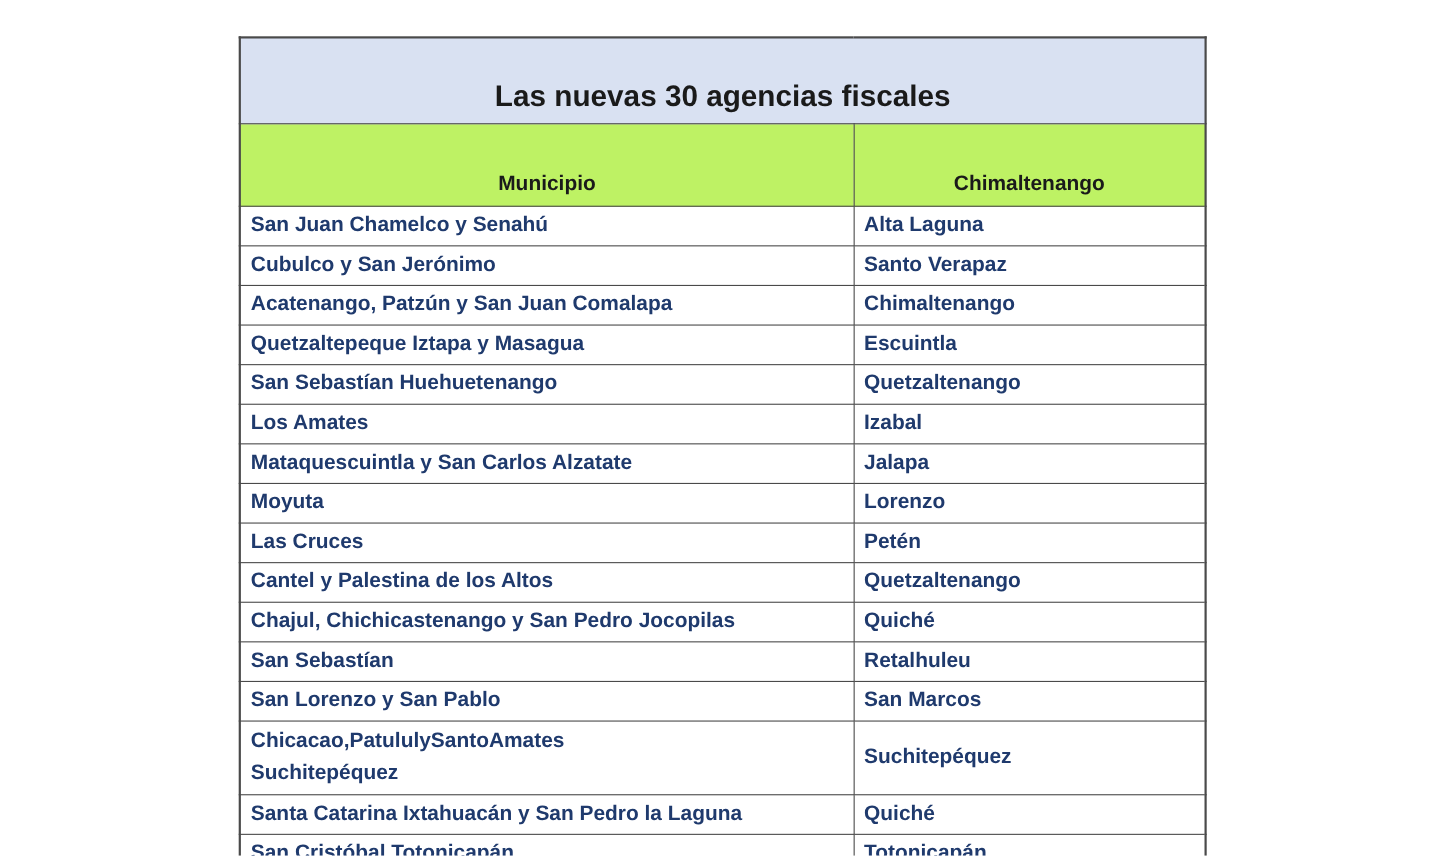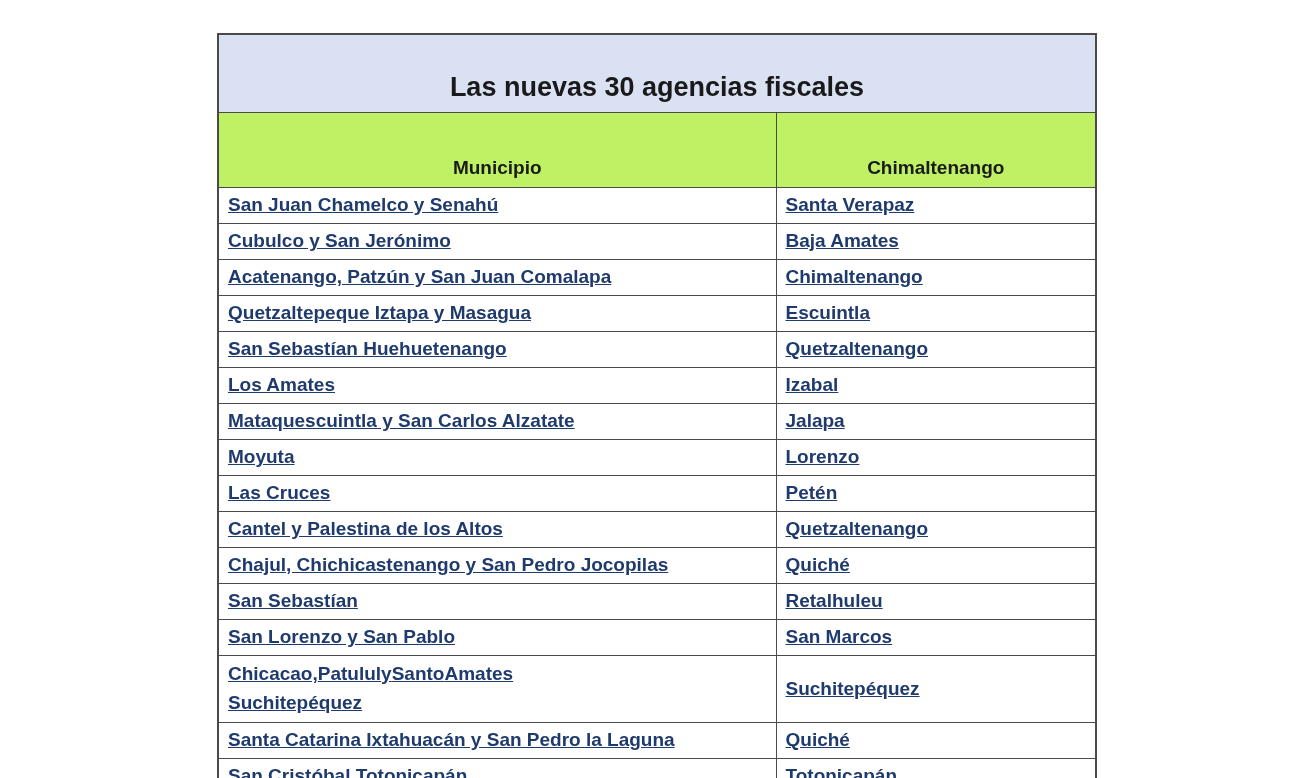--- a/index.html
+++ b/index.html
@@ -58,21 +58,20 @@
     background: #ffffff;
     color: #1f3a6d;
     font-size: 19px;
     font-weight: bold;
     text-align: left;
     vertical-align: middle;
     padding: 1px 9px 2px 9px;
     line-height: 1.35;
     overflow: hidden;
     white-space: nowrap;
-    text-decoration: underline;
   }
   tbody td.wrap-cell {
     white-space: normal;
     padding-top: 5px;
     padding-bottom: 7px;
   }
   .justify-line {
     display: flex;
     justify-content: flex-start;
     width: 100%;
@@ -96,25 +95,25 @@
         <th class="title-cell" colspan="2">Las nuevas 30 agencias fiscales</th>
       </tr>
       <tr>
         <th class="col-head">Municipio</th>
         <th class="col-head">Chimaltenango</th>
       </tr>
     </thead>
     <tbody>
         <tr>
           <td>San Juan Chamelco y Senahú</td>
-          <td>Santa Verapaz</td>
+          <td>Alta Laguna</td>
         </tr>
         <tr>
           <td>Cubulco y San Jerónimo</td>
-          <td>Baja Amates</td>
+          <td>Santo Verapaz</td>
         </tr>
         <tr>
           <td>Acatenango, Patzún y San Juan Comalapa</td>
           <td>Chimaltenango</td>
         </tr>
         <tr>
           <td>Quetzaltepeque Iztapa y Masagua</td>
           <td>Escuintla</td>
         </tr>
         <tr>

